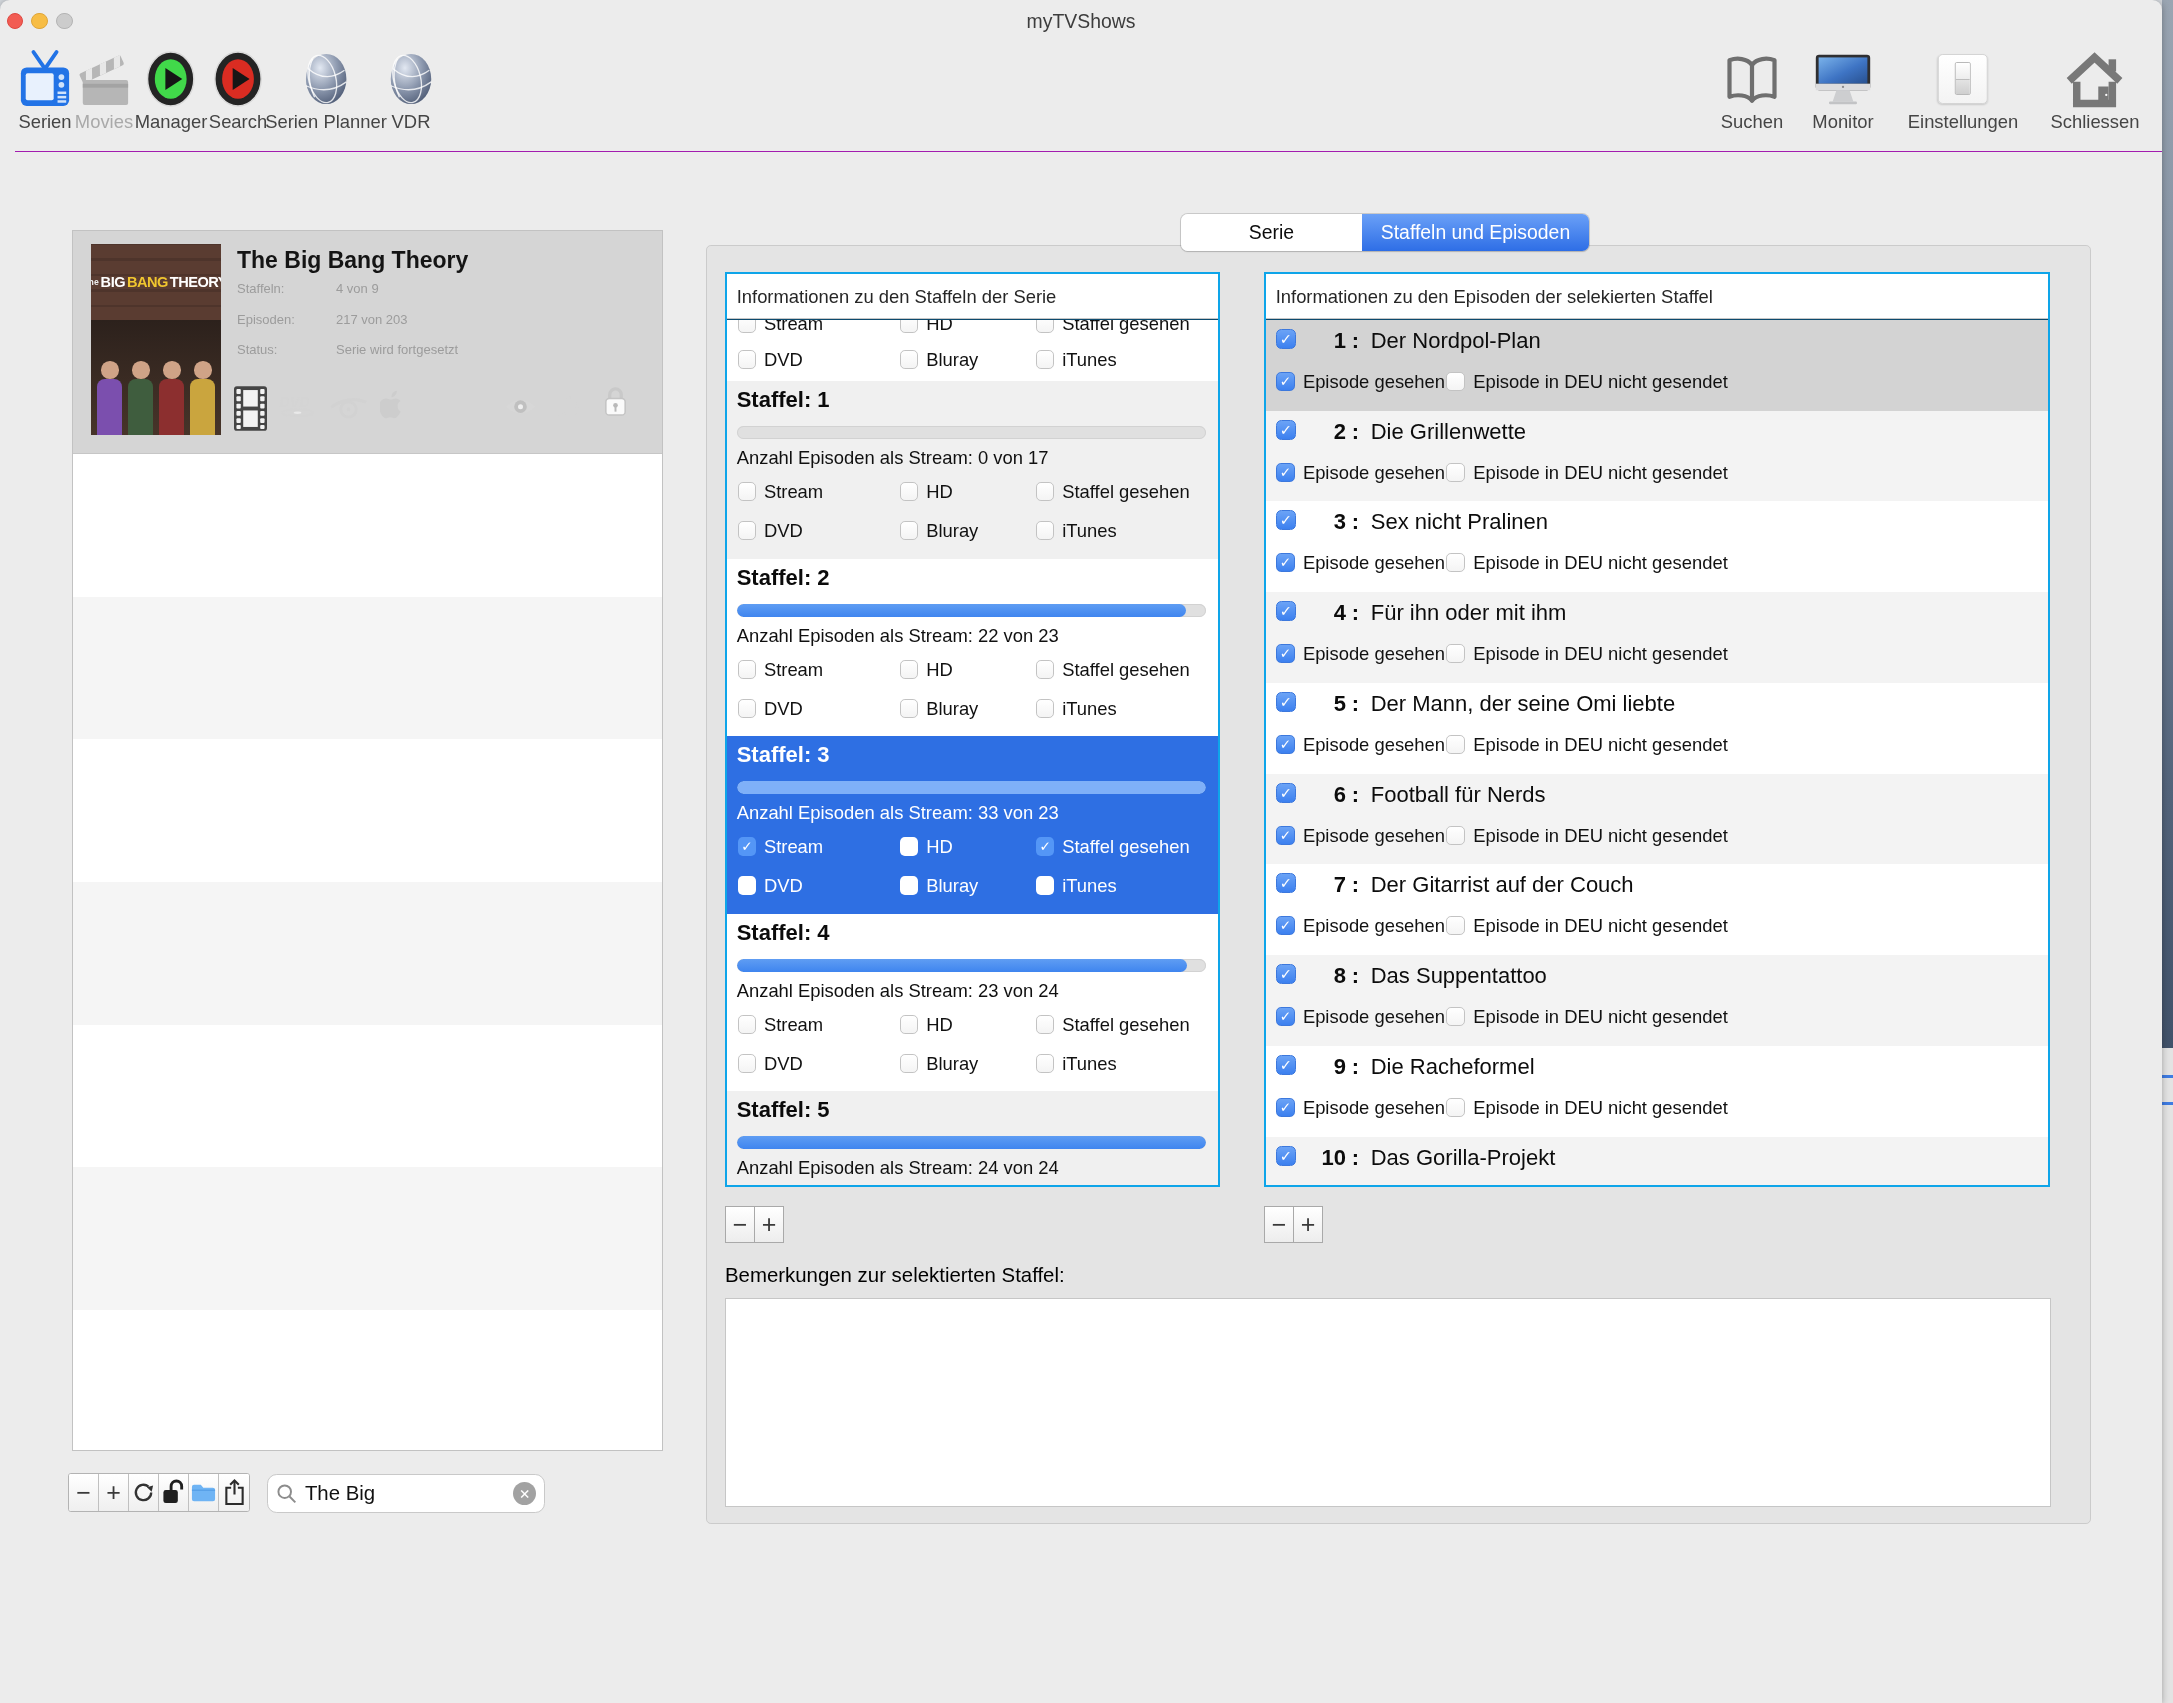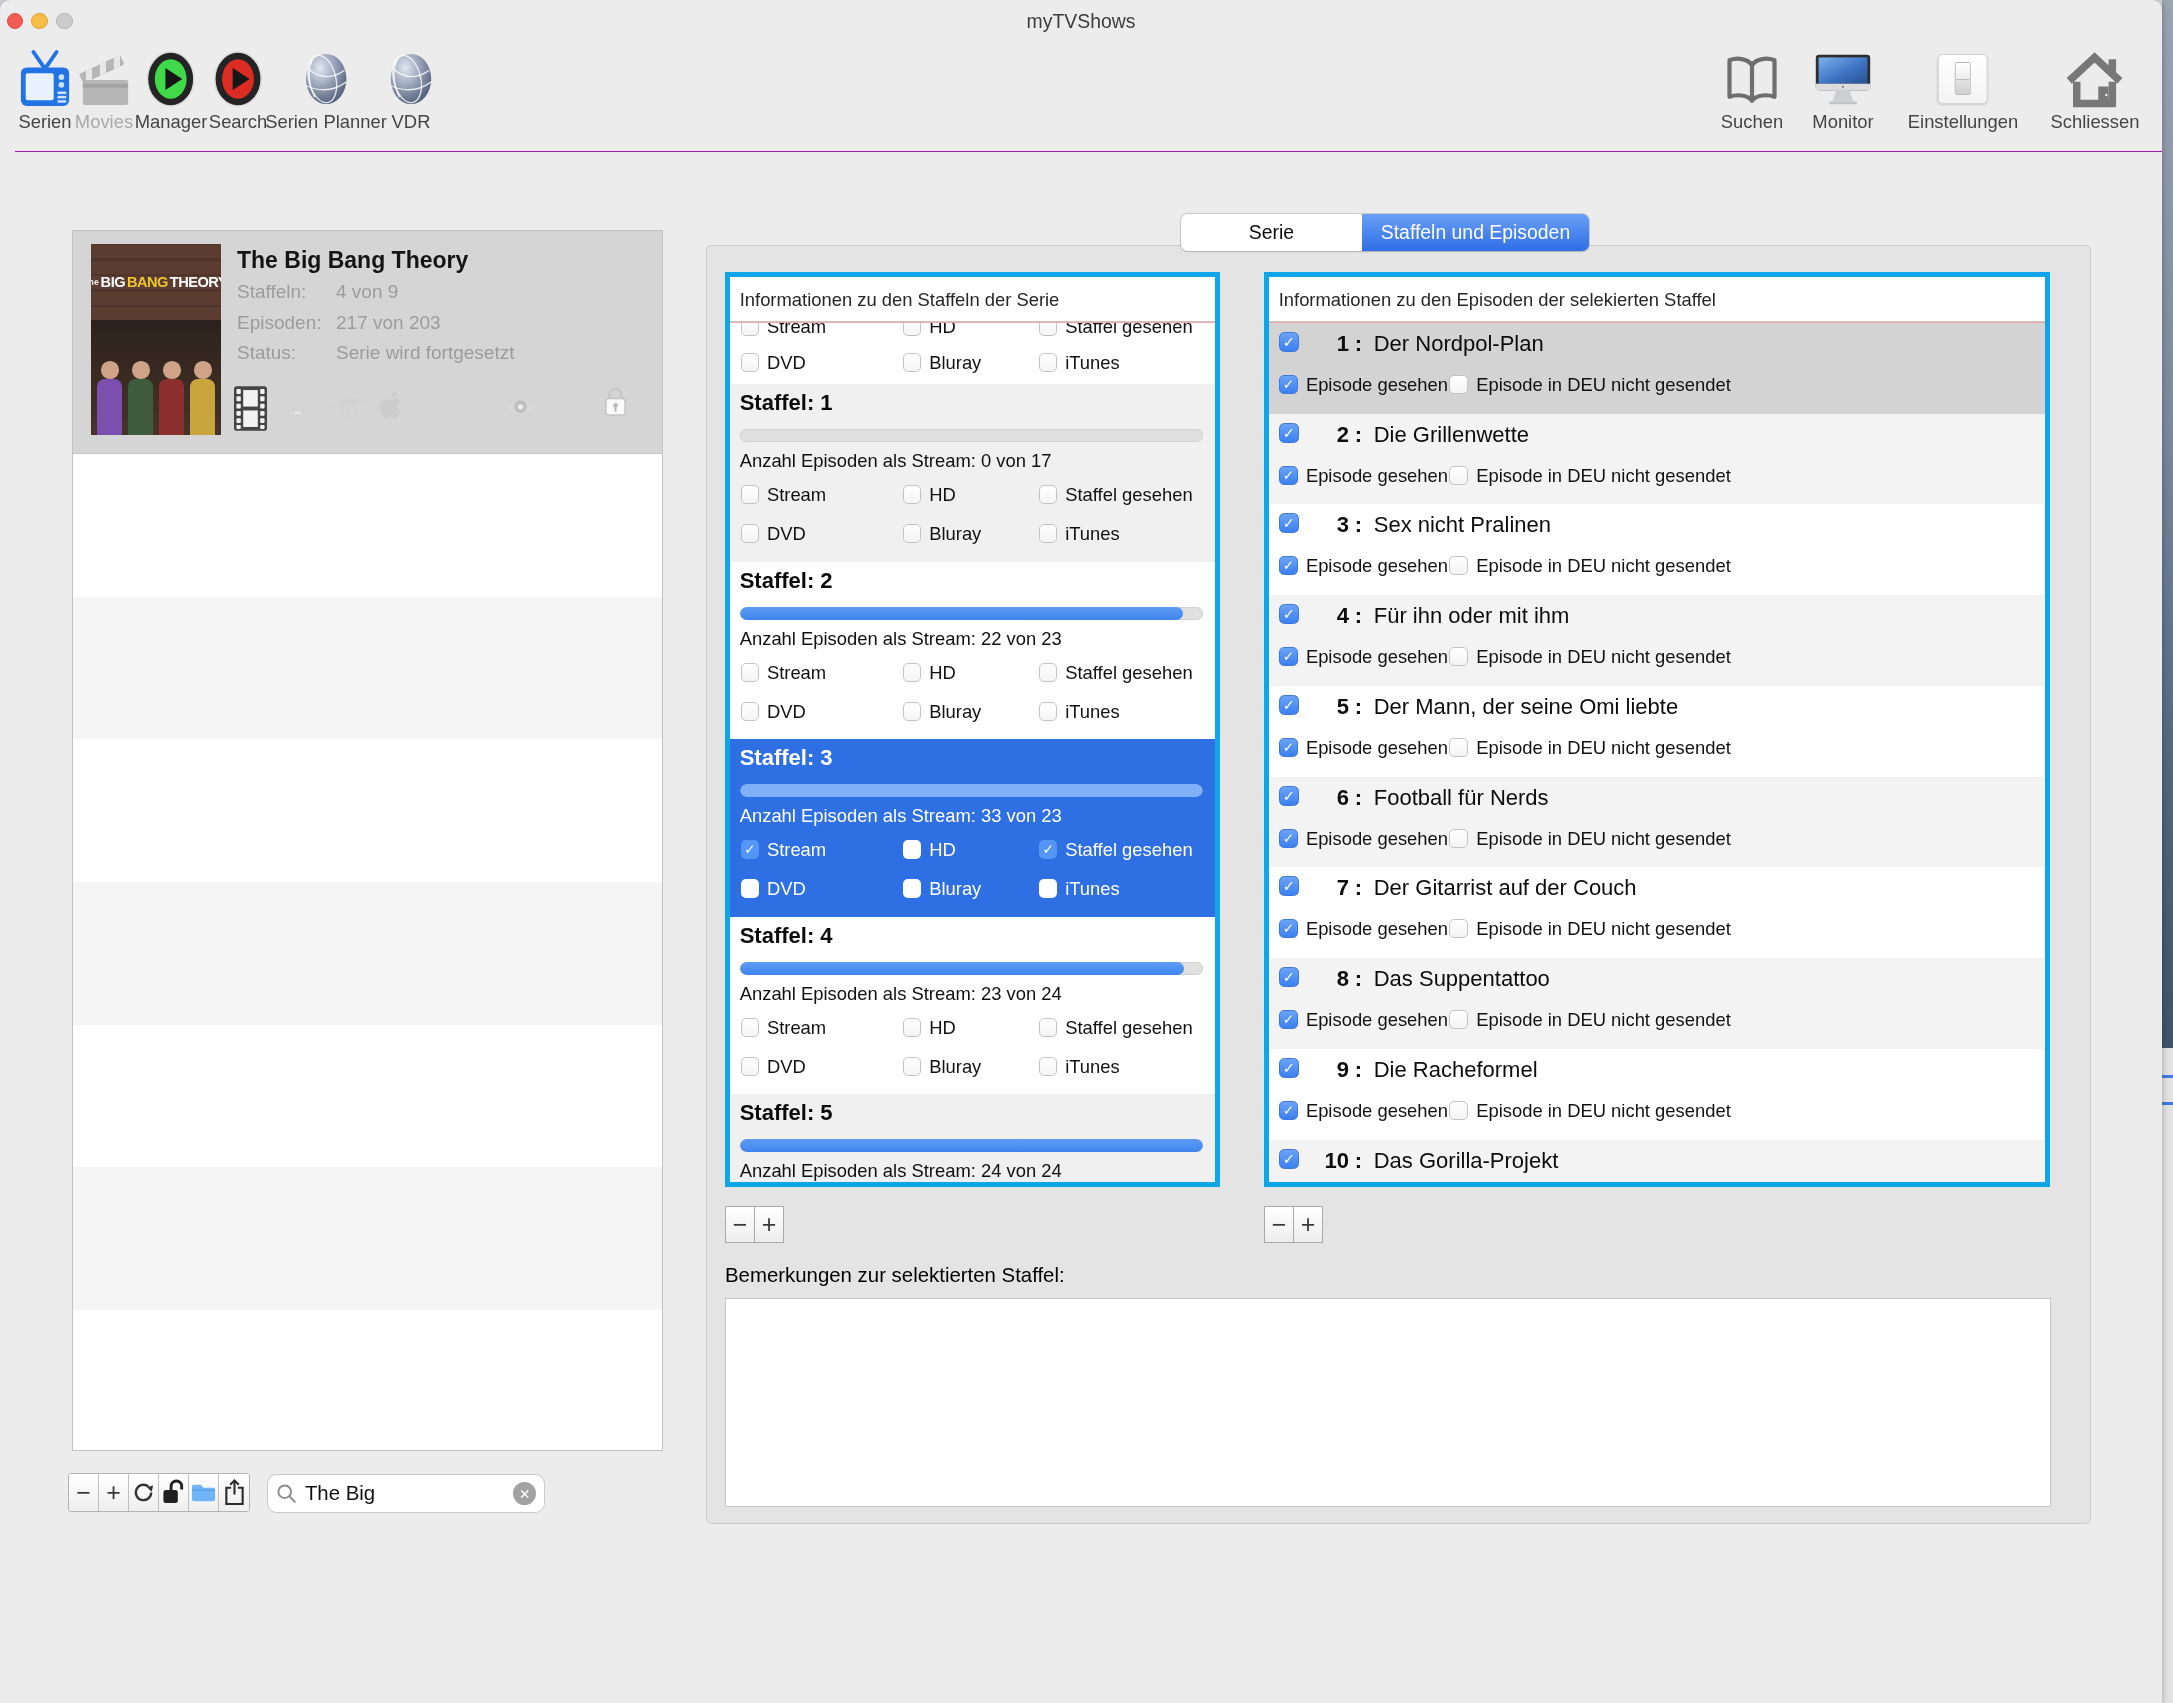--- a/index.html
+++ b/index.html
@@ -45,21 +45,21 @@
   .poster{position:absolute;left:18.4px;top:12.6px;width:130px;height:191px;overflow:hidden;background:#241c18;}
   .poster-logo{height:76px;display:flex;align-items:center;justify-content:center;gap:1.9px;
     background:repeating-linear-gradient(0deg,#5a3c31 0 12.6px,#4e342b 12.6px 15.5px);}
   .p-the{color:#eee;font-size:8.7px;font-weight:bold;}
   .p-big,.p-theory{color:#fff;font-size:14.6px;font-weight:bold;letter-spacing:-0.5px;}
   .p-bang{color:#f0c62f;font-size:14.6px;font-weight:bold;letter-spacing:-0.5px;}
   .poster-people{position:relative;height:115px;background:linear-gradient(#2c211c,#473429);}
   .pp{position:absolute;bottom:0;width:25px;height:56px;border-radius:7.8px 7.8px 0 0;}
   .pp::before{content:"";position:absolute;top:-17.5px;left:3.9px;width:17.5px;height:17.5px;border-radius:50%;background:#cfa387;}
   .show-title{position:absolute;left:164px;top:15.5px;font-size:23px;font-weight:bold;color:#141414;}
-  .fld{position:absolute;left:164px;width:417px;font-size:19px;color:#9c9c9c;}
+  .fld{position:absolute;left:164px;width:417px;font-size:13px;color:#9c9c9c;}
   .fld-v{position:absolute;left:99px;white-space:nowrap;}
   .st-ic{position:absolute;display:flex;align-items:center;justify-content:center;}
 
   
   #bottom-strip{position:absolute;left:68px;top:1473px;height:39px;display:flex;border:1px solid #b3b3b3;
     border-radius:2.9px;background:#fff;overflow:hidden;}
   .bs-btn{width:30px;height:100%;display:flex;align-items:center;justify-content:center;
     background:linear-gradient(#ffffff,#efefef);border-right:1px solid #c0c0c0;}
   .bs-btn:last-child{border-right:none;}
   .glyph26{font-size:25px;color:#3a3a3a;line-height:1;}
@@ -72,21 +72,21 @@
   
   #tab-box{position:absolute;left:706px;top:245px;width:1385px;height:1279px;background:#e4e4e4;
     border:1px solid #cbcbcb;border-radius:4.9px;}
   #segmented{position:absolute;left:1181px;top:214px;height:37px;display:flex;border-radius:6.8px;overflow:hidden;
     box-shadow:0 0 0 1px rgba(0,0,0,.14),0 1px 1.9px rgba(0,0,0,.1);}
   .seg{height:37px;line-height:37px;text-align:center;font-size:19.4px;}
   .seg.serie{width:181px;background:#fff;color:#0c0c0c;}
   .seg.staffeln{width:227px;background:linear-gradient(#6aa0f7,#2e6ee6);color:#fff;}
 
   
-  .panel{position:absolute;background:#fca5a5;border:5px solid #0ea5e9;}
+  .panel{position:absolute;background:#0c4a6e;border:2px solid #0ea5e9;}
   #seasons-panel{left:725px;top:272px;width:495px;height:915px;}
   #episodes-panel{left:1264px;top:272px;width:786px;height:915px;}
   .panel-header{height:45px;border-bottom:1px solid #c6c6c6;font-size:18.4px;line-height:45px;padding-left:9.7px;
     color:#262626;background:#fff;white-space:nowrap;overflow:hidden;}
   .plist{position:absolute;left:0;right:0;top:46px;bottom:0;overflow:hidden;background:#fff;}
 
   
   .season{position:absolute;left:0;width:100%;}
   .z-white{background:#fff;} .z-grey{background:#f0f0f0;} .z-selected{background:#2e6fe3;}
   .s-title{position:absolute;left:9.7px;top:5.8px;font-size:22px;font-weight:bold;color:#0b0b0b;}

